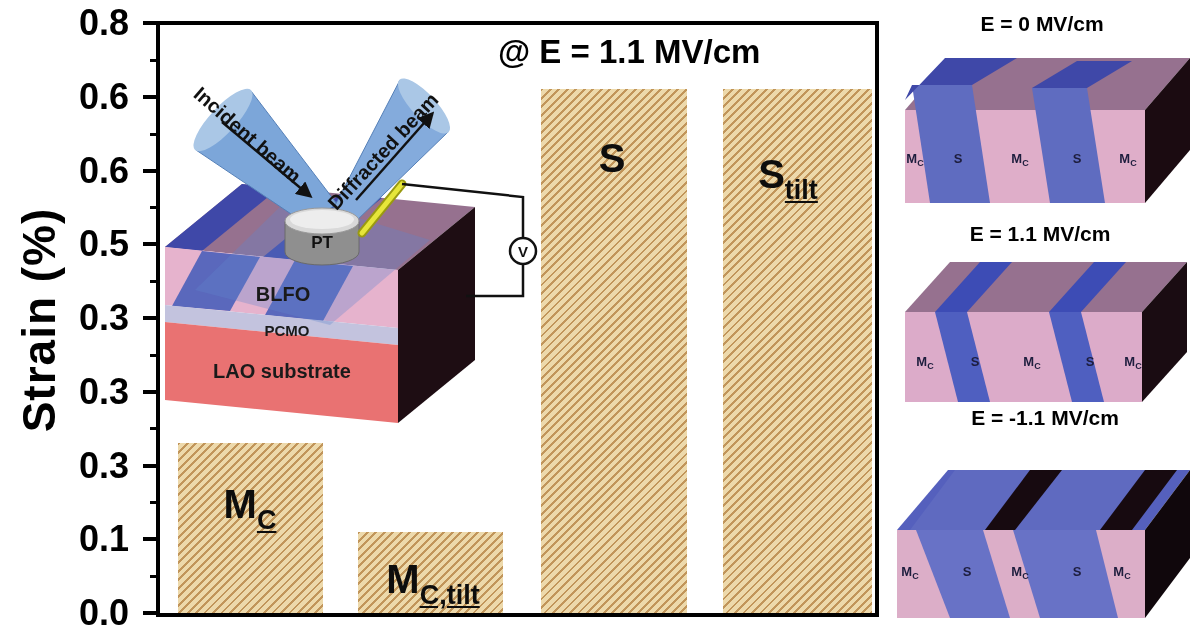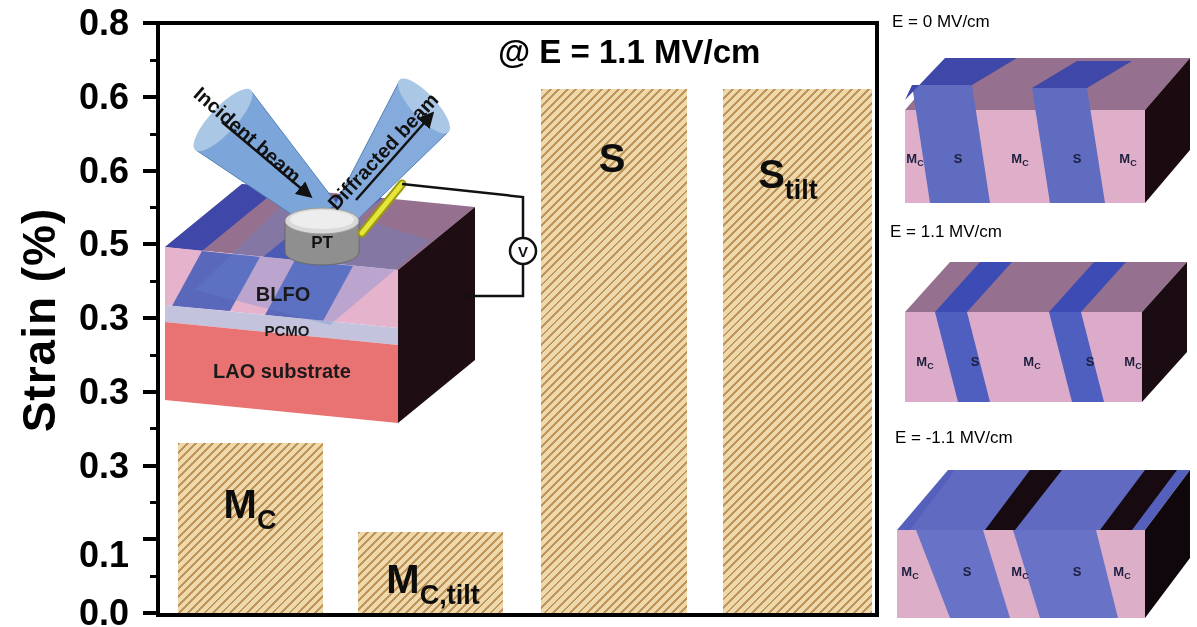--- a/index.html
+++ b/index.html
@@ -10,46 +10,46 @@
   .frame{position:absolute;left:156px;top:21px;width:715px;height:588px;border:4px solid #000;background:#fff;}
   .ylab{position:absolute;left:-96px;top:293px;width:270px;text-align:center;
         transform:rotate(-90deg);font-size:46px;font-weight:bold;color:#000;letter-spacing:1px;}
   .ytick-label{position:absolute;left:58px;width:92px;height:42px;line-height:42px;
         text-align:center;font-size:36px;font-weight:bold;color:#000;}
   .tick{position:absolute;background:#000;}
   .bar{position:absolute;z-index:2;
        background:repeating-linear-gradient(135deg,#c1955a 0px,#c1955a 2px,#edd9ab 2px,#edd9ab 6px);}
   .bar-label{position:absolute;z-index:3;text-align:center;color:#0d0d0d;font-weight:bold;}
   .bl-main{font-size:40px;}
-  .bl-sub{font-size:27px;vertical-align:-11px;}
+  .bl-sub{font-size:27px;vertical-align:-11px;text-decoration:underline;}
   .annotation{position:absolute;left:498px;top:33px;width:375px;z-index:3;text-align:left;
         font-size:33px;font-weight:bold;color:#000;}
 
   
   svg{position:absolute;}
   .svg-label{font-family:"Liberation Sans",sans-serif;font-weight:bold;}
-  .panel-title{position:absolute;width:300px;text-align:left;font-size:17px;font-weight:normal;color:#000;}
+  .panel-title{position:absolute;width:300px;text-align:center;font-size:21px;font-weight:bold;color:#000;}
 </style>
 </head>
 <body>
 
 <div id="stage">
 
   <div class="ylab">Strain (%)</div>
 
   <div class="frame"></div>
 
   <div class="ytick-label" style="top:2px">0.8</div>
   <div class="ytick-label" style="top:76px">0.6</div>
   <div class="ytick-label" style="top:150px">0.6</div>
   <div class="ytick-label" style="top:223px">0.5</div>
   <div class="ytick-label" style="top:297px">0.3</div>
   <div class="ytick-label" style="top:371px">0.3</div>
   <div class="ytick-label" style="top:445px">0.3</div>
-  <div class="ytick-label" style="top:534px">0.1</div>
+  <div class="ytick-label" style="top:518px">0.1</div>
   <div class="ytick-label" style="top:592px">0.0</div>
 
   <div id="tick-layer">
       <div class="tick" style="left: 143px; top: 21px; width: 17px; height: 4px;"></div>
       <div class="tick" style="left: 143px; top: 95px; width: 17px; height: 4px;"></div>
       <div class="tick" style="left: 143px; top: 169px; width: 17px; height: 4px;"></div>
       <div class="tick" style="left: 143px; top: 242px; width: 17px; height: 4px;"></div>
       <div class="tick" style="left: 143px; top: 316px; width: 17px; height: 4px;"></div>
       <div class="tick" style="left: 143px; top: 390px; width: 17px; height: 4px;"></div>
       <div class="tick" style="left: 143px; top: 464px; width: 17px; height: 4px;"></div>
@@ -174,21 +174,21 @@
     <polygon points="1142,312 1187,262 1187,352 1142,402" fill="#1a0c12"></polygon>
     <g class="svg-label" font-size="13" fill="#1d1d3d" text-anchor="middle">
       <text x="925" y="366"><tspan>M</tspan><tspan dy="3" font-size="9">C</tspan></text>
       <text x="975" y="366"><tspan>S</tspan><tspan dy="3" font-size="9"></tspan></text>
       <text x="1032" y="366"><tspan>M</tspan><tspan dy="3" font-size="9">C</tspan></text>
       <text x="1090" y="366"><tspan>S</tspan><tspan dy="3" font-size="9"></tspan></text>
       <text x="1133" y="366"><tspan>M</tspan><tspan dy="3" font-size="9">C</tspan></text>
     </g>
   </svg>
 
-  <div class="panel-title" style="left:895px;top:428px">E = -1.1 MV/cm</div>
+  <div class="panel-title" style="left:895px;top:406px">E = -1.1 MV/cm</div>
   <svg viewBox="895 440 302 187" style="left:895px;top:440px;width:302px;height:187px" xmlns="http://www.w3.org/2000/svg">
     <polygon points="897,530 948,470 1190,470 1145,530" fill="#5560bd"></polygon>
     <rect x="897" y="530" width="248" height="88" fill="#6872c6"></rect>
     <polygon points="910,530 955,470 1030,470 985,530" fill="#5f6ac0"></polygon>
     <polygon points="1015,530 1060,470 1145,470 1100,530" fill="#5f6ac0"></polygon>
     <polygon points="985,530 1030,470 1062,470 1015,530" fill="#170a10"></polygon>
     <polygon points="1100,530 1145,470 1177,470 1132,530" fill="#170a10"></polygon>
     <polygon points="897,618 950,618 916,530 897,530" fill="#dcaec8"></polygon>
     <polygon points="1010,618 1040,618 1013,530 983,530" fill="#dcaec8"></polygon>
     <polygon points="1118,618 1145,618 1145,530 1096,530" fill="#dcaec8"></polygon>

